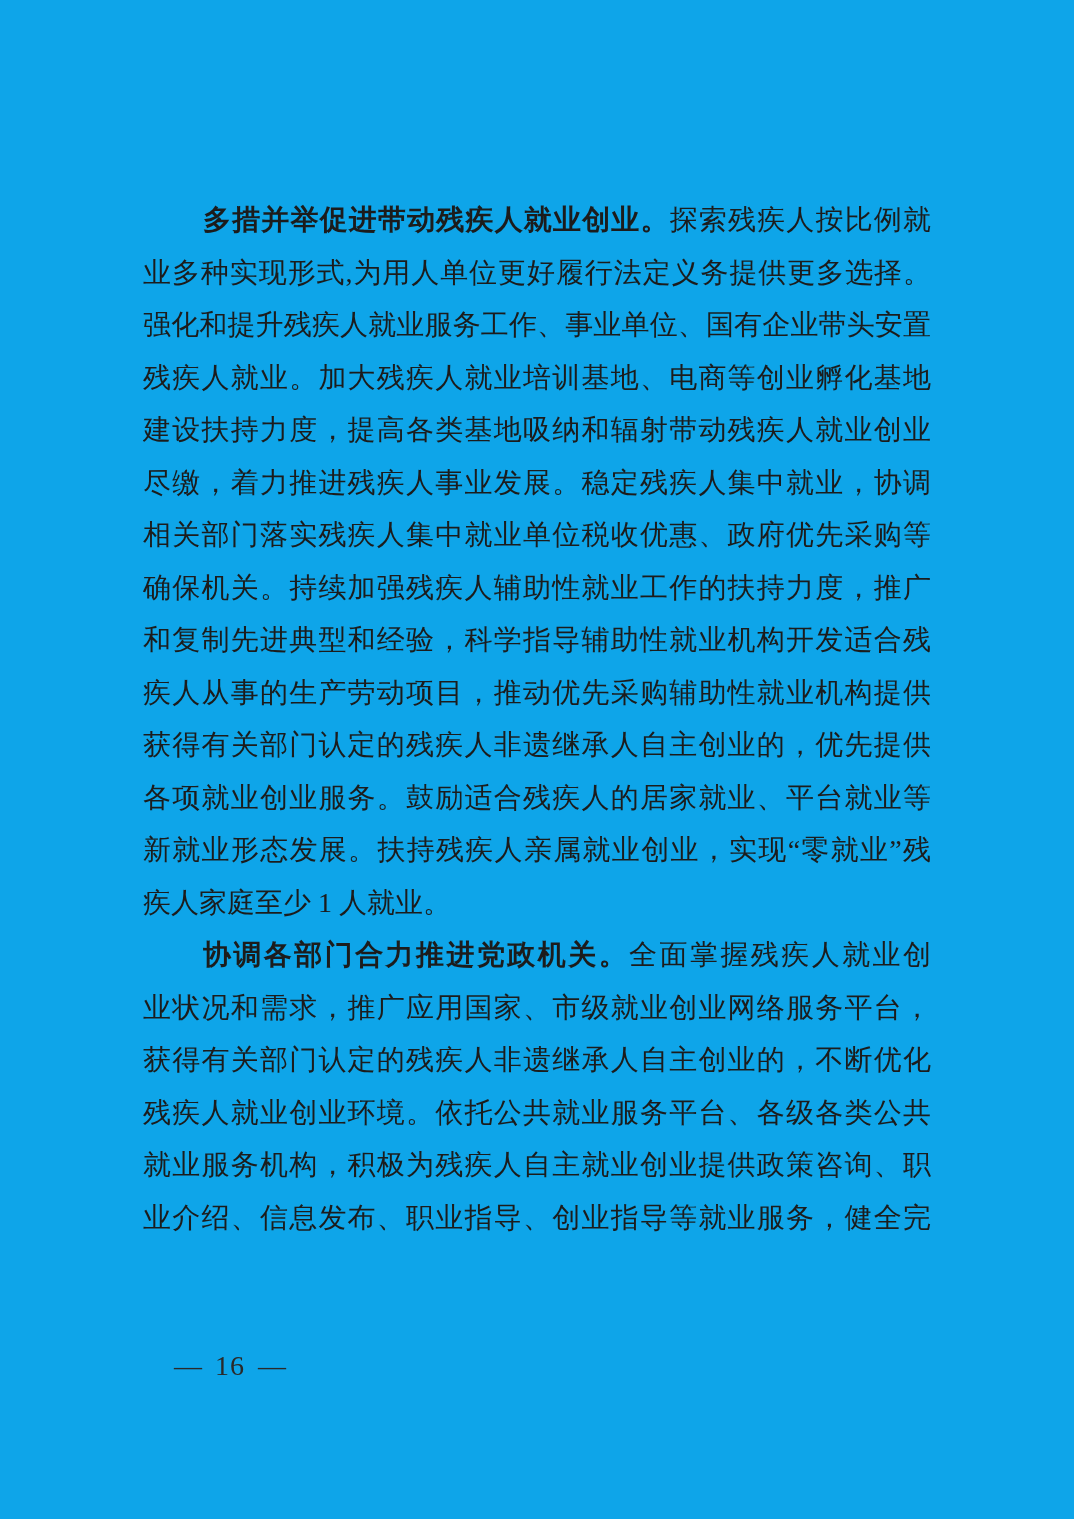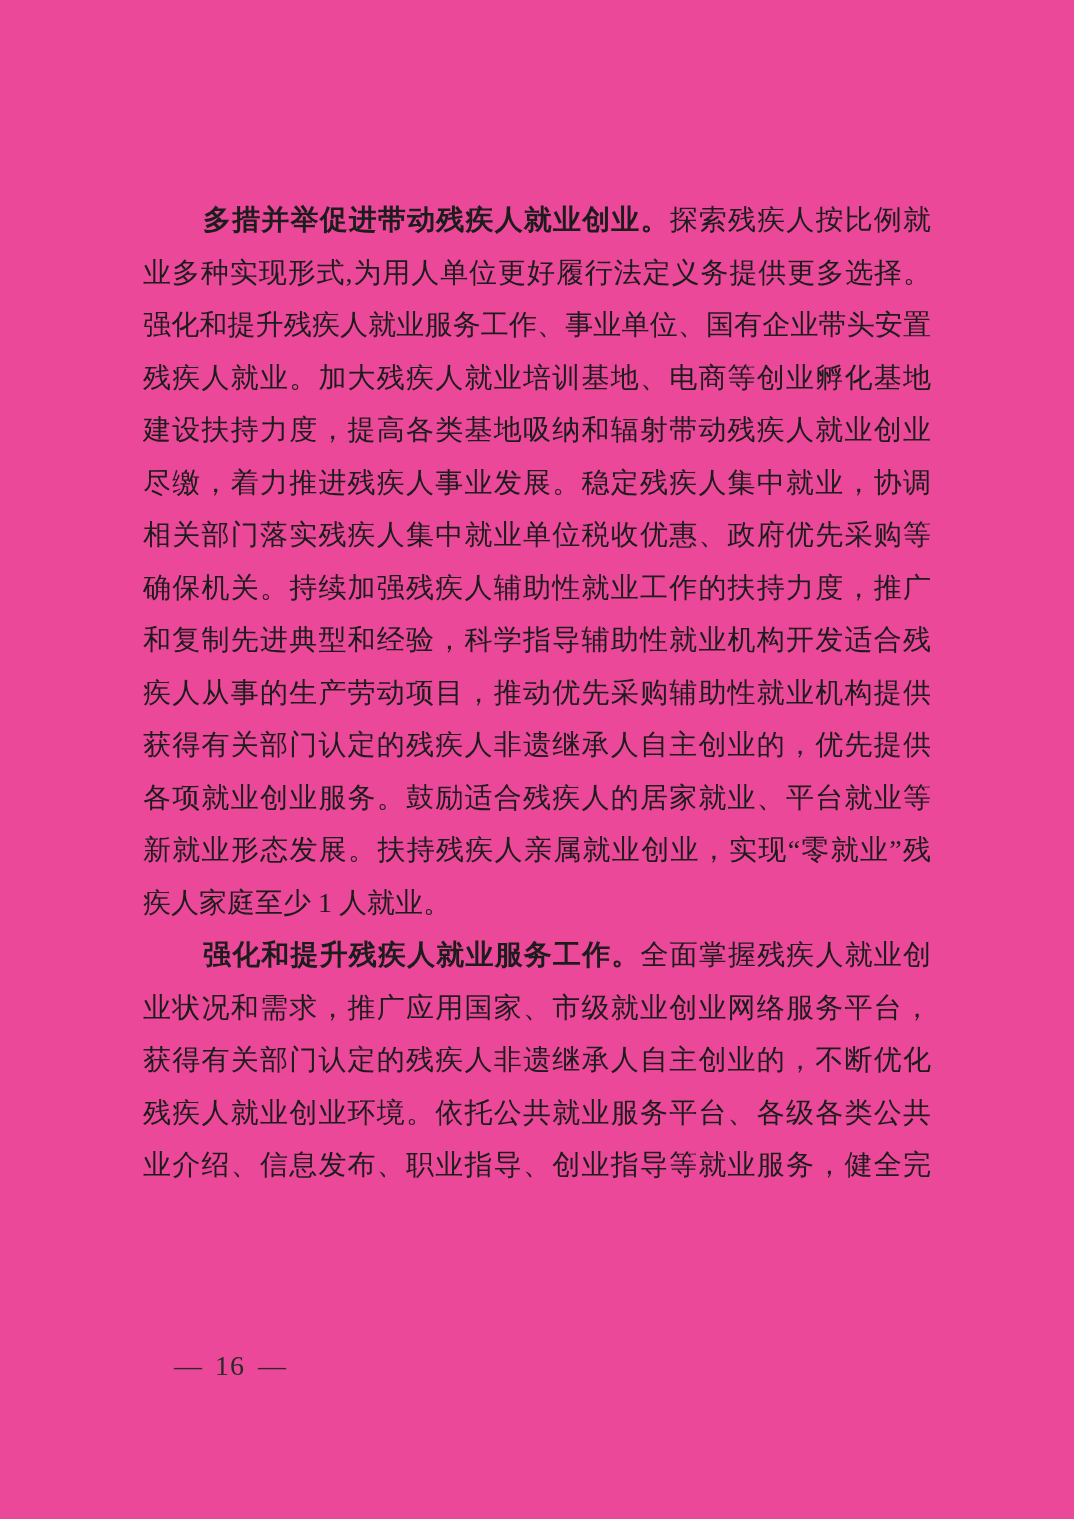--- a/index.html
+++ b/index.html
@@ -1,21 +1,21 @@
 <!DOCTYPE html>
 <html><head>
 <meta charset="utf-8">
 <style>
   * { box-sizing: border-box; }
   html, body { margin: 0; padding: 0; background: #ffffff; }
   .page {
     position: relative;
     width: 1074px;
     height: 1519px;
-    background: #ec4899;
+    background: #0ea5e9;
     overflow: hidden;
     color: #1c1c1c;
     font-family: "Liberation Serif", "DejaVu Serif", serif;
   }
   .textblock {
     position: absolute;
     left: 143px;
     top: 194px;
     width: 788px;
   }
@@ -61,24 +61,25 @@
       <div class="line">确保机关。持续加强残疾人辅助性就业工作的扶持力度，推广</div>
       <div class="line">和复制先进典型和经验，科学指导辅助性就业机构开发适合残</div>
       <div class="line">疾人从事的生产劳动项目，推动优先采购辅助性就业机构提供</div>
       <div class="line">获得有关部门认定的残疾人非遗继承人自主创业的，优先提供</div>
       <div class="line">各项就业创业服务。鼓励适合残疾人的居家就业、平台就业等</div>
       <div class="line">新就业形态发展。扶持残疾人亲属就业创业，实现“零就业”残</div>
       <div class="line flush">疾人家庭至少 1 人就业。</div>
     </div>
 
     <div class="para">
-      <div class="line indent"><span class="lead">强化和提升残疾人就业服务工作。</span><span>全面掌握残疾人就业创</span></div>
+      <div class="line indent"><span class="lead">协调各部门合力推进党政机关。</span><span>全面掌握残疾人就业创</span></div>
       <div class="line">业状况和需求，推广应用国家、市级就业创业网络服务平台，</div>
       <div class="line">获得有关部门认定的残疾人非遗继承人自主创业的，不断优化</div>
       <div class="line">残疾人就业创业环境。依托公共就业服务平台、各级各类公共</div>
+      <div class="line">就业服务机构，积极为残疾人自主就业创业提供政策咨询、职</div>
       <div class="line">业介绍、信息发布、职业指导、创业指导等就业服务，健全完</div>
     </div>
 
   </div>
 
   <div class="footer">
     <span class="fdash">—</span>
     <span class="fnum">16</span>
     <span class="fdash">—</span>
   </div>

